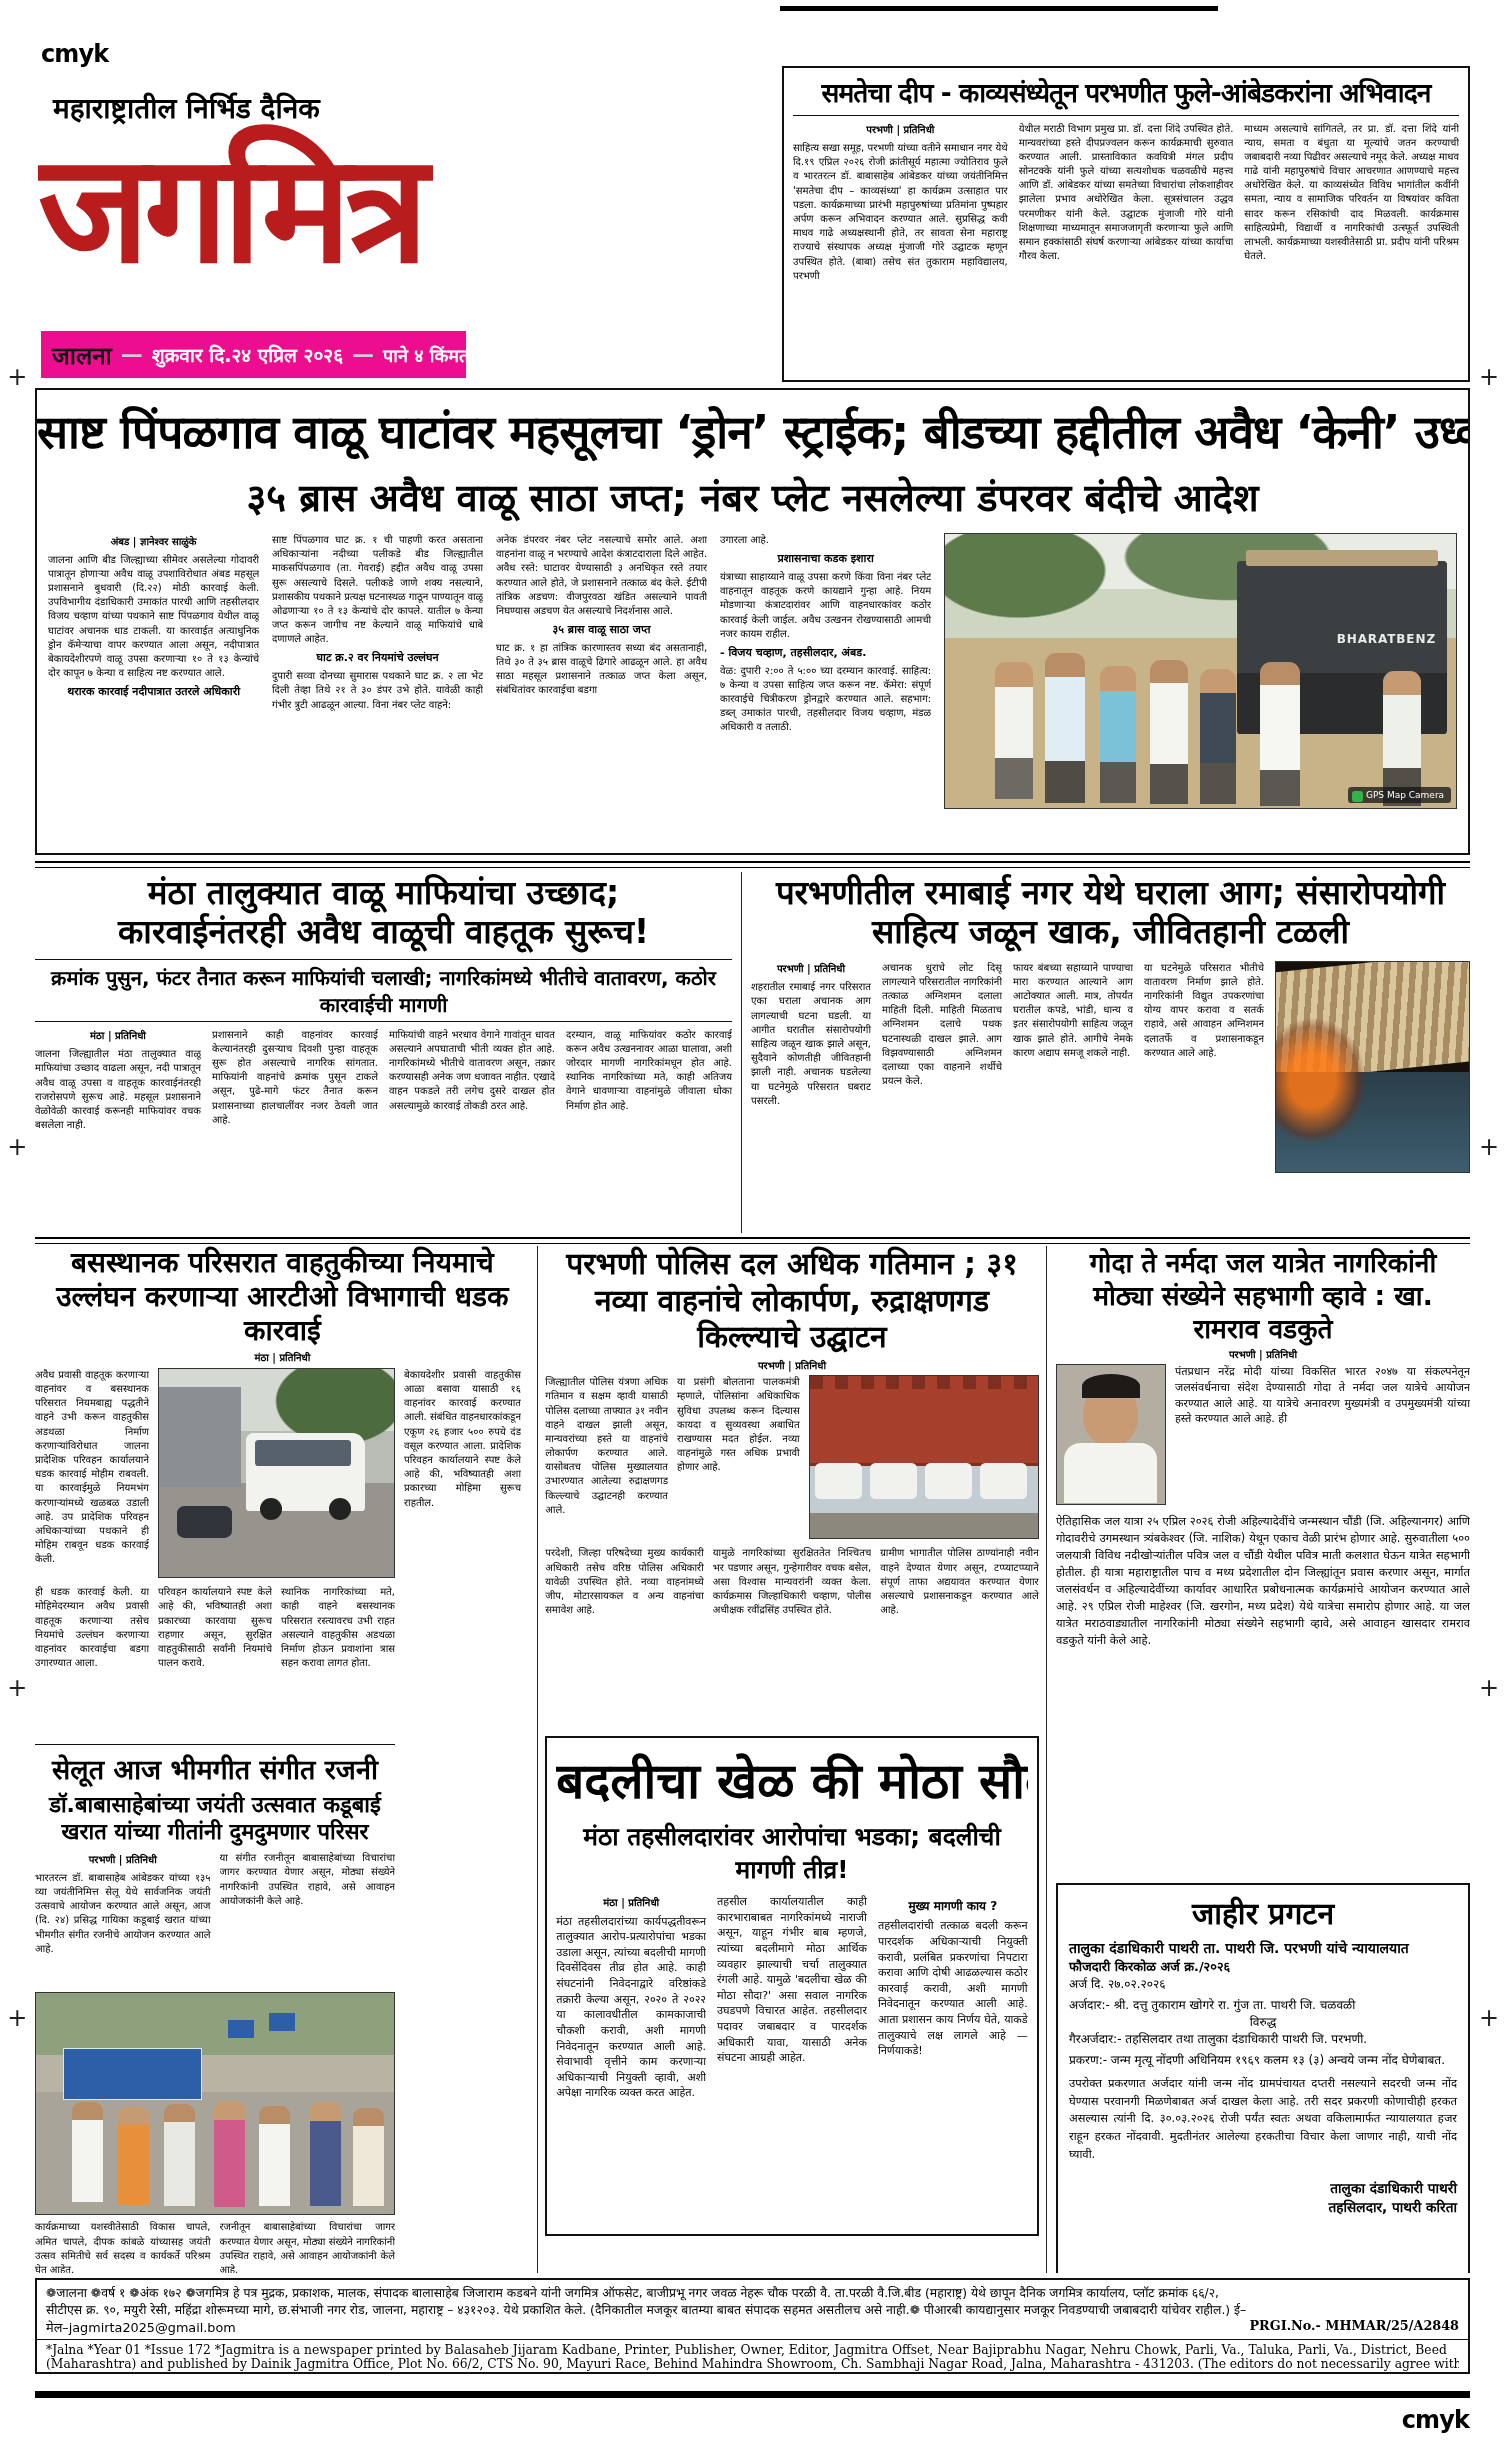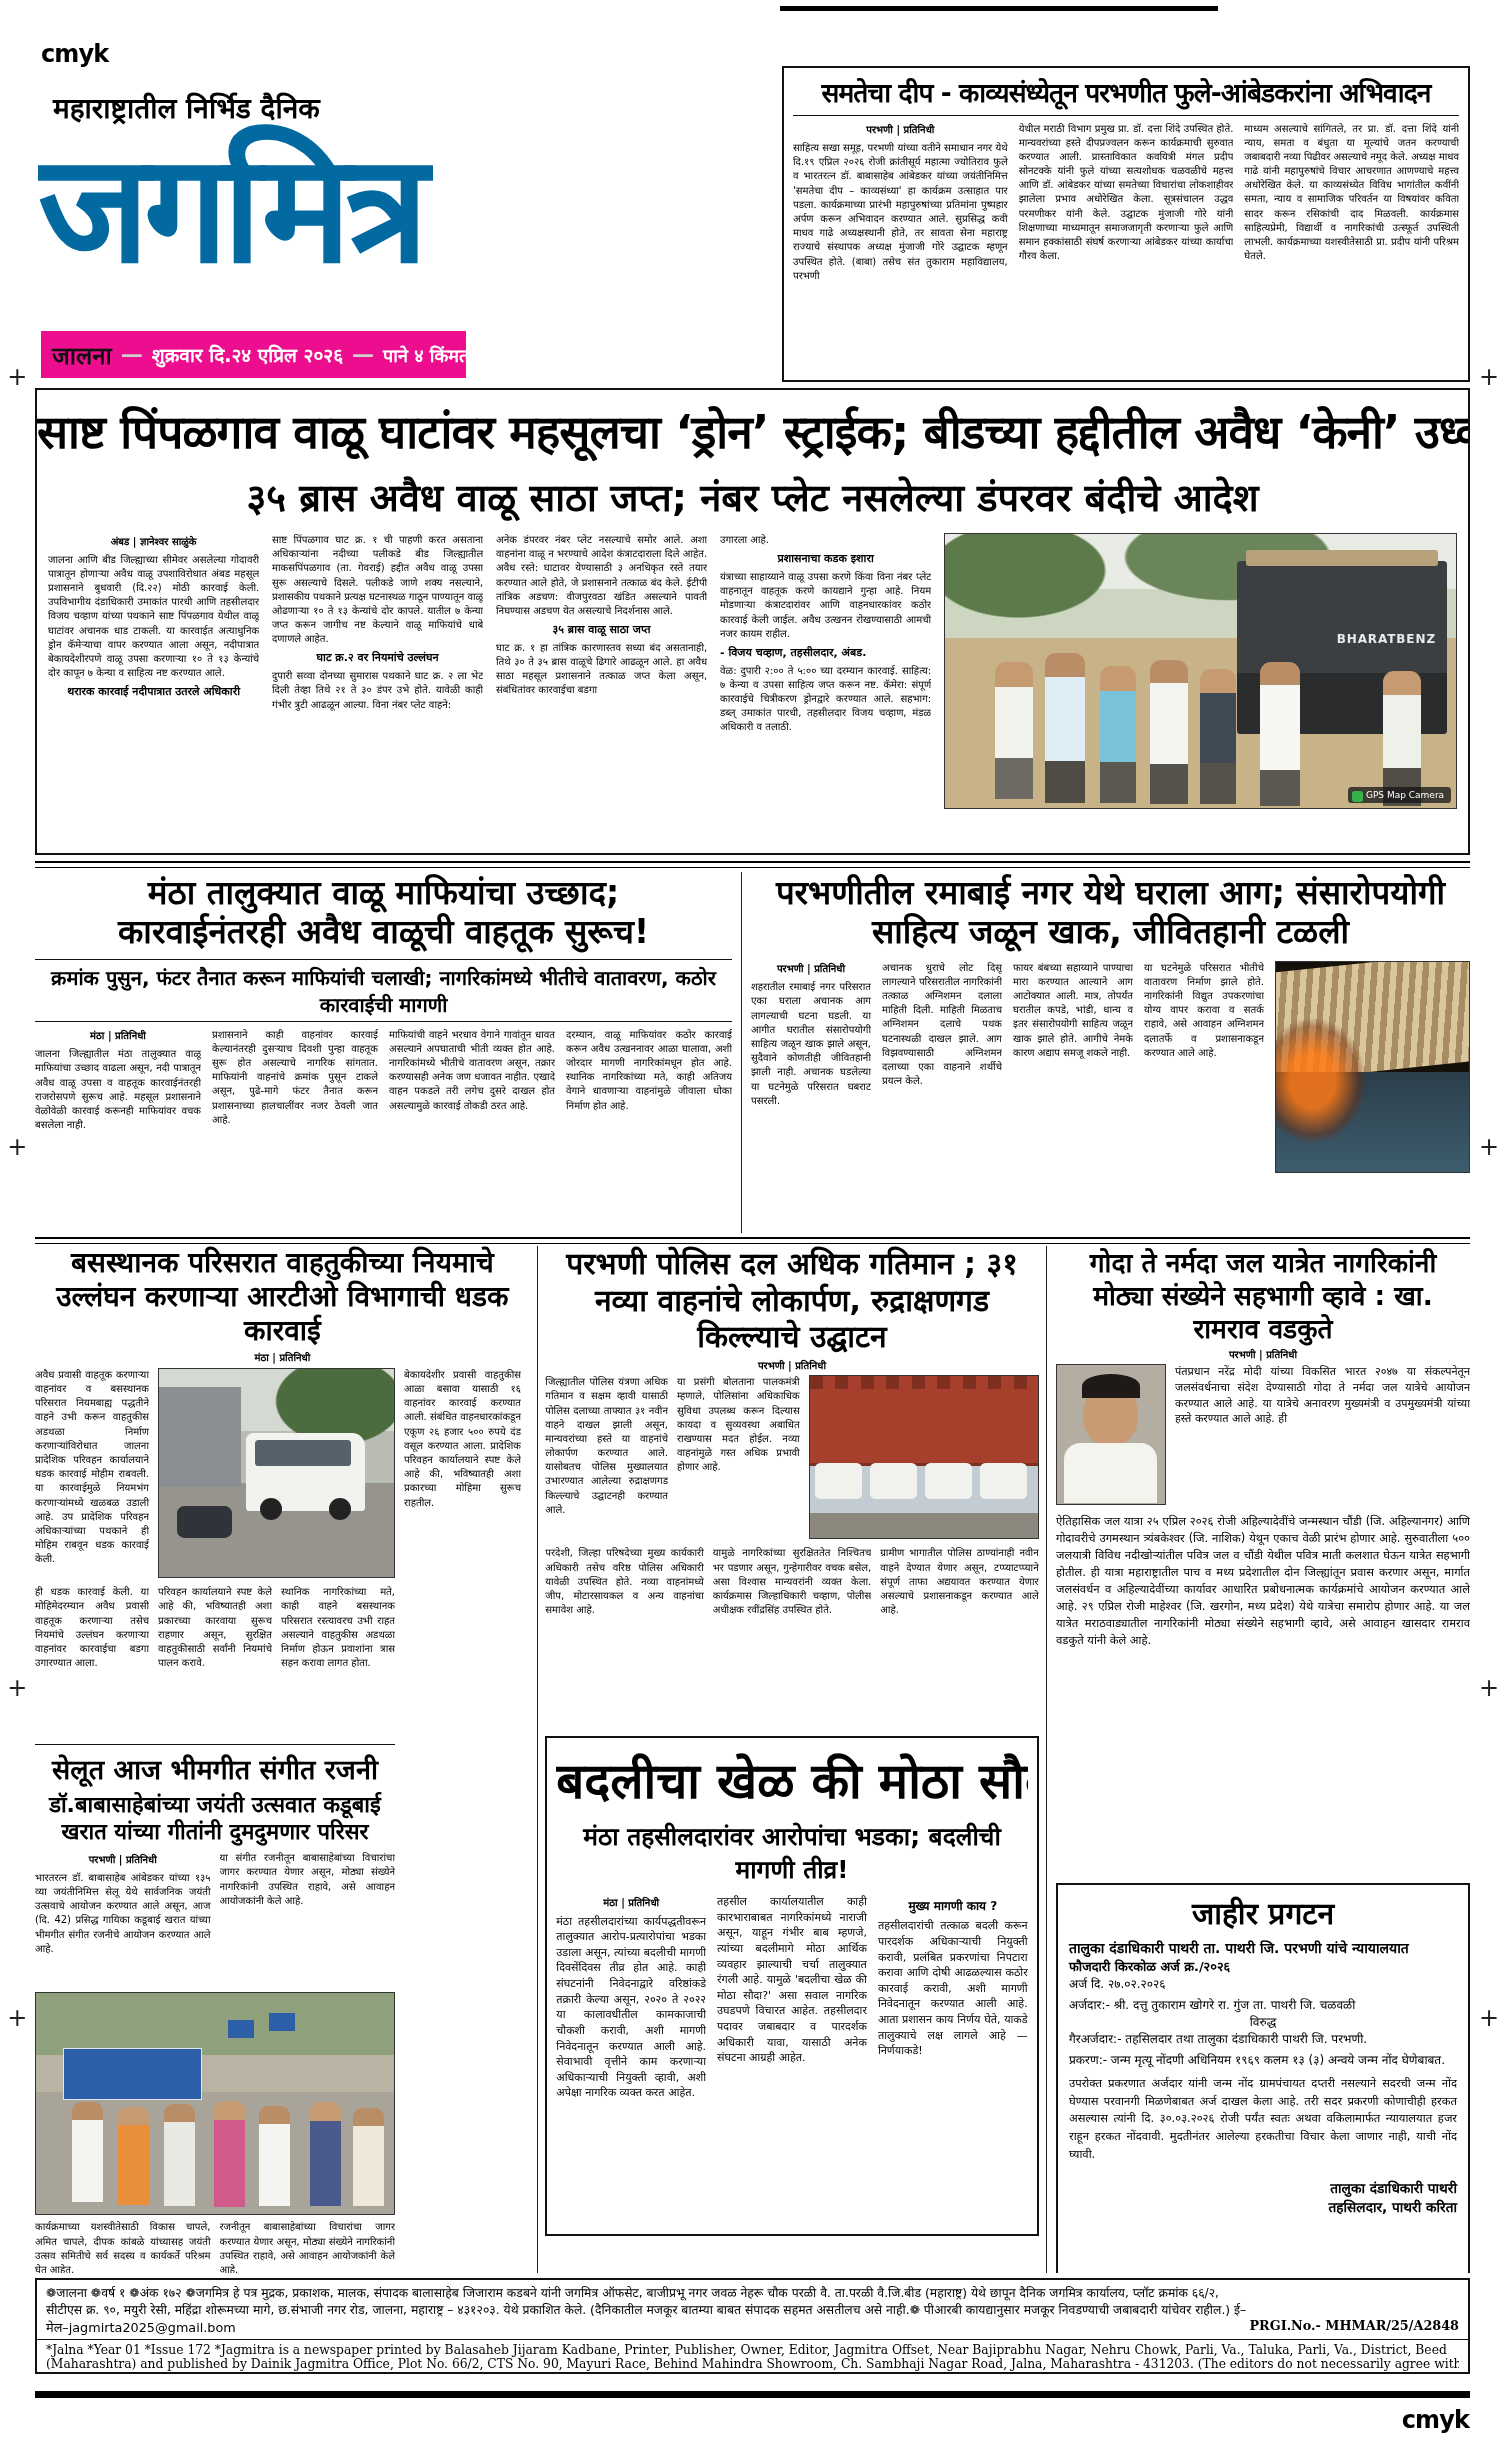--- a/index.html
+++ b/index.html
@@ -36,21 +36,21 @@
 <div class="abs cropmark" style="left:7.3px;top:2006px;">+</div>
 <div class="abs cropmark" style="left:1479px;top:365px;">+</div>
 <div class="abs cropmark" style="left:1479px;top:1135px;">+</div>
 <div class="abs cropmark" style="left:1479px;top:1676px;">+</div>
 <div class="abs cropmark" style="left:1479px;top:2006px;">+</div>
 
 <div class="abs b" style="left:41px;top:40px;font-size:24px;letter-spacing:-0.9px;">cmyk</div>
 
 <div class="abs b" style="left:53px;top:88px;font-size:28px;">महाराष्ट्रातील निर्भिड दैनिक</div>
 
-<div class="abs b" style="left:38px;top:108px;width:433px;height:219px;font-size:150px;line-height:1.35;color:#0369a1;letter-spacing:-5.5px;overflow:hidden;">जगमित्र</div>
+<div class="abs b" style="left:38px;top:108px;width:433px;height:219px;font-size:150px;line-height:1.35;color:#b91c1c;letter-spacing:-5.5px;overflow:hidden;">जगमित्र</div>
 
 <div class="abs" style="left:41px;top:331px;width:425px;height:47px;background:#ec0e8e;display:flex;align-items:center;padding:0 11px;box-sizing:border-box;gap:9px;">
   <span class="b" style="font-size:24px;color:#111;">जालना</span>
   <span class="b" style="color:#cfcfcf;font-size:22px;">—</span>
   <span class="b" style="font-size:19px;color:#fff;white-space:nowrap;">शुक्रवार दि.२४ एप्रिल २०२६</span>
   <span class="b" style="color:#cfcfcf;font-size:22px;">—</span>
   <span class="b" style="font-size:18px;color:#fff;white-space:nowrap;">पाने ४  किंमत ३ रूपये</span>
 </div>
 
 <div class="abs" style="left:782px;top:66px;width:688px;height:316px;border:2.7px solid #111;box-sizing:border-box;padding:5.5px 9px;overflow:hidden;">
@@ -182,21 +182,21 @@
           <div class="col">परिवहन कार्यालयाने स्पष्ट केले आहे की, भविष्यातही अशा प्रकारच्या कारवाया सुरूच राहणार असून, सुरक्षित वाहतुकीसाठी सर्वांनी नियमांचे पालन करावे.</div>
           <div class="col">स्थानिक नागरिकांच्या मते, काही वाहने बसस्थानक परिसरात रस्त्यावरच उभी राहत असल्याने वाहतुकीस अडथळा निर्माण होऊन प्रवाशांना त्रास सहन करावा लागत होता.</div>
         </div>
 
         <div style="border-top:1.8px solid #111;margin-top:5.5px;padding-top:5.5px;">
           <div class="ctr b nowrap" style="font-size:27px;">सेलूत आज भीमगीत संगीत रजनी</div>
           <div class="ctr b" style="font-size:22px;line-height:1.25;margin-top:3.6px;">डॉ.बाबासाहेबांच्या जयंती उत्सवात कडूबाई खरात यांच्या गीतांनी दुमदुमणार परिसर</div>
           <div style="display:flex;gap:9px;margin-top:5.5px;height:137px;overflow:hidden;">
             <div class="col">
               <div class="byline">परभणी | प्रतिनिधी</div>
-              <span>भारतरत्न डॉ. बाबासाहेब आंबेडकर यांच्या १३५ व्या जयंतीनिमित्त सेलू येथे सार्वजनिक जयंती उत्सवाचे आयोजन करण्यात आले असून, आज (दि. 42) प्रसिद्ध गायिका कडूबाई खरात यांच्या भीमगीत संगीत रजनीचे आयोजन करण्यात आले आहे.</span>
+              <span>भारतरत्न डॉ. बाबासाहेब आंबेडकर यांच्या १३५ व्या जयंतीनिमित्त सेलू येथे सार्वजनिक जयंती उत्सवाचे आयोजन करण्यात आले असून, आज (दि. २४) प्रसिद्ध गायिका कडूबाई खरात यांच्या भीमगीत संगीत रजनीचे आयोजन करण्यात आले आहे.</span>
             </div>
             <div class="col">या संगीत रजनीतून बाबासाहेबांच्या विचारांचा जागर करण्यात येणार असून, मोठ्या संख्येने नागरिकांनी उपस्थित राहावे, असे आवाहन आयोजकांनी केले आहे.</div>
           </div>
 
           <div class="photo" style="width:358px;height:221px;margin-top:3.6px;
                background:linear-gradient(#8fa07c 0 28%,#b9b3a4 28% 45%,#a8a49a 45% 100%);">
             <div class="fig" style="left:27px;top:55px;width:137px;height:50px;background:#2d5fa8;border:1.8px solid #dfe4ec;"></div>
             <div class="fig" style="left:192px;top:27px;width:25.5px;height:18px;background:#2d5fa8;"></div>
             <div class="fig" style="left:233px;top:20px;width:25.5px;height:18px;background:#2d5fa8;"></div>
             <div class="fig" style="left:36px;top:109px;width:31px;height:100px;background:linear-gradient(#b98e66 0 18%,#f4f4f0 18% 100%);border-radius:9px 9px 0 0;"></div>

